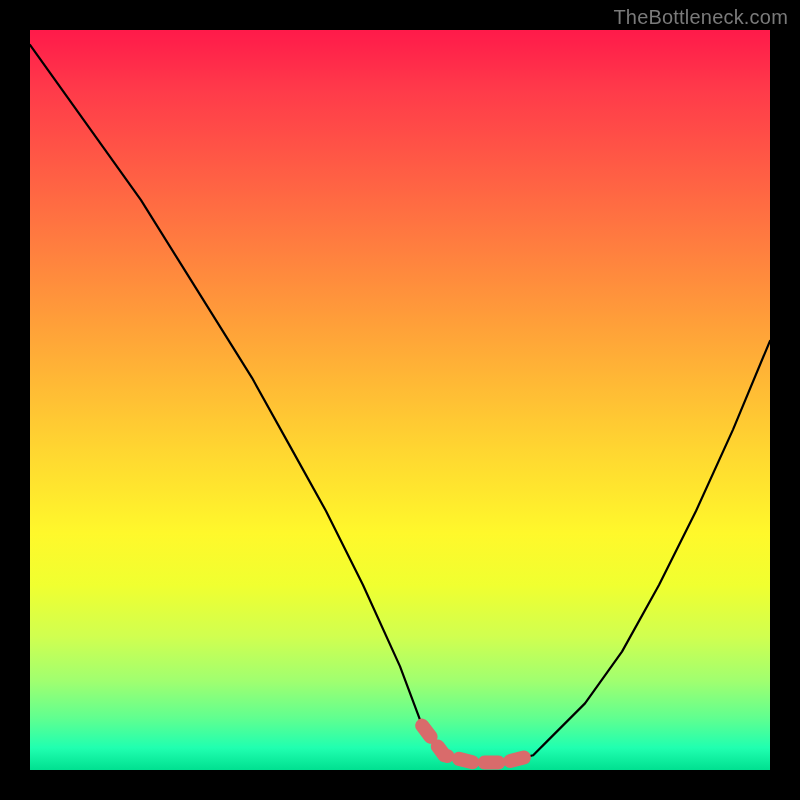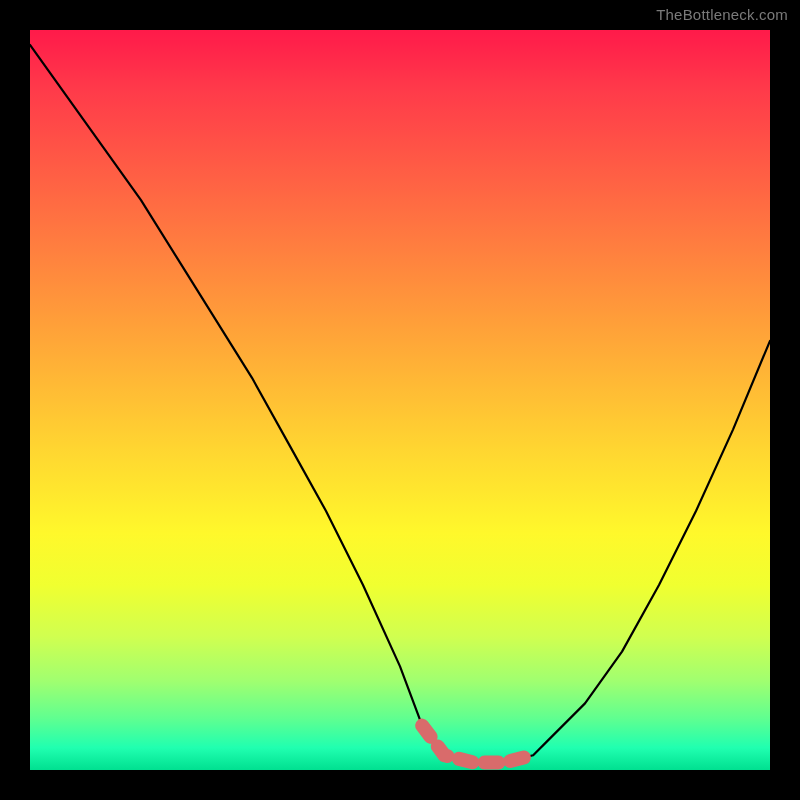--- a/index.html
+++ b/index.html
@@ -32,21 +32,21 @@
       #60ff90 93%,
       #20ffb0 97%,
       #00e090 100%
     );
   }
   .watermark {
     position: absolute;
     top: 6px;
     right: 12px;
     color: #7a7a7a;
-    font-size: 15px;
+    font-size: 20px;
     font-weight: 400;
     letter-spacing: 0.2px;
   }
   .curve-svg {
     position: absolute;
     left: 0;
     top: 0;
     width: 100%;
     height: 100%;
     pointer-events: none;

